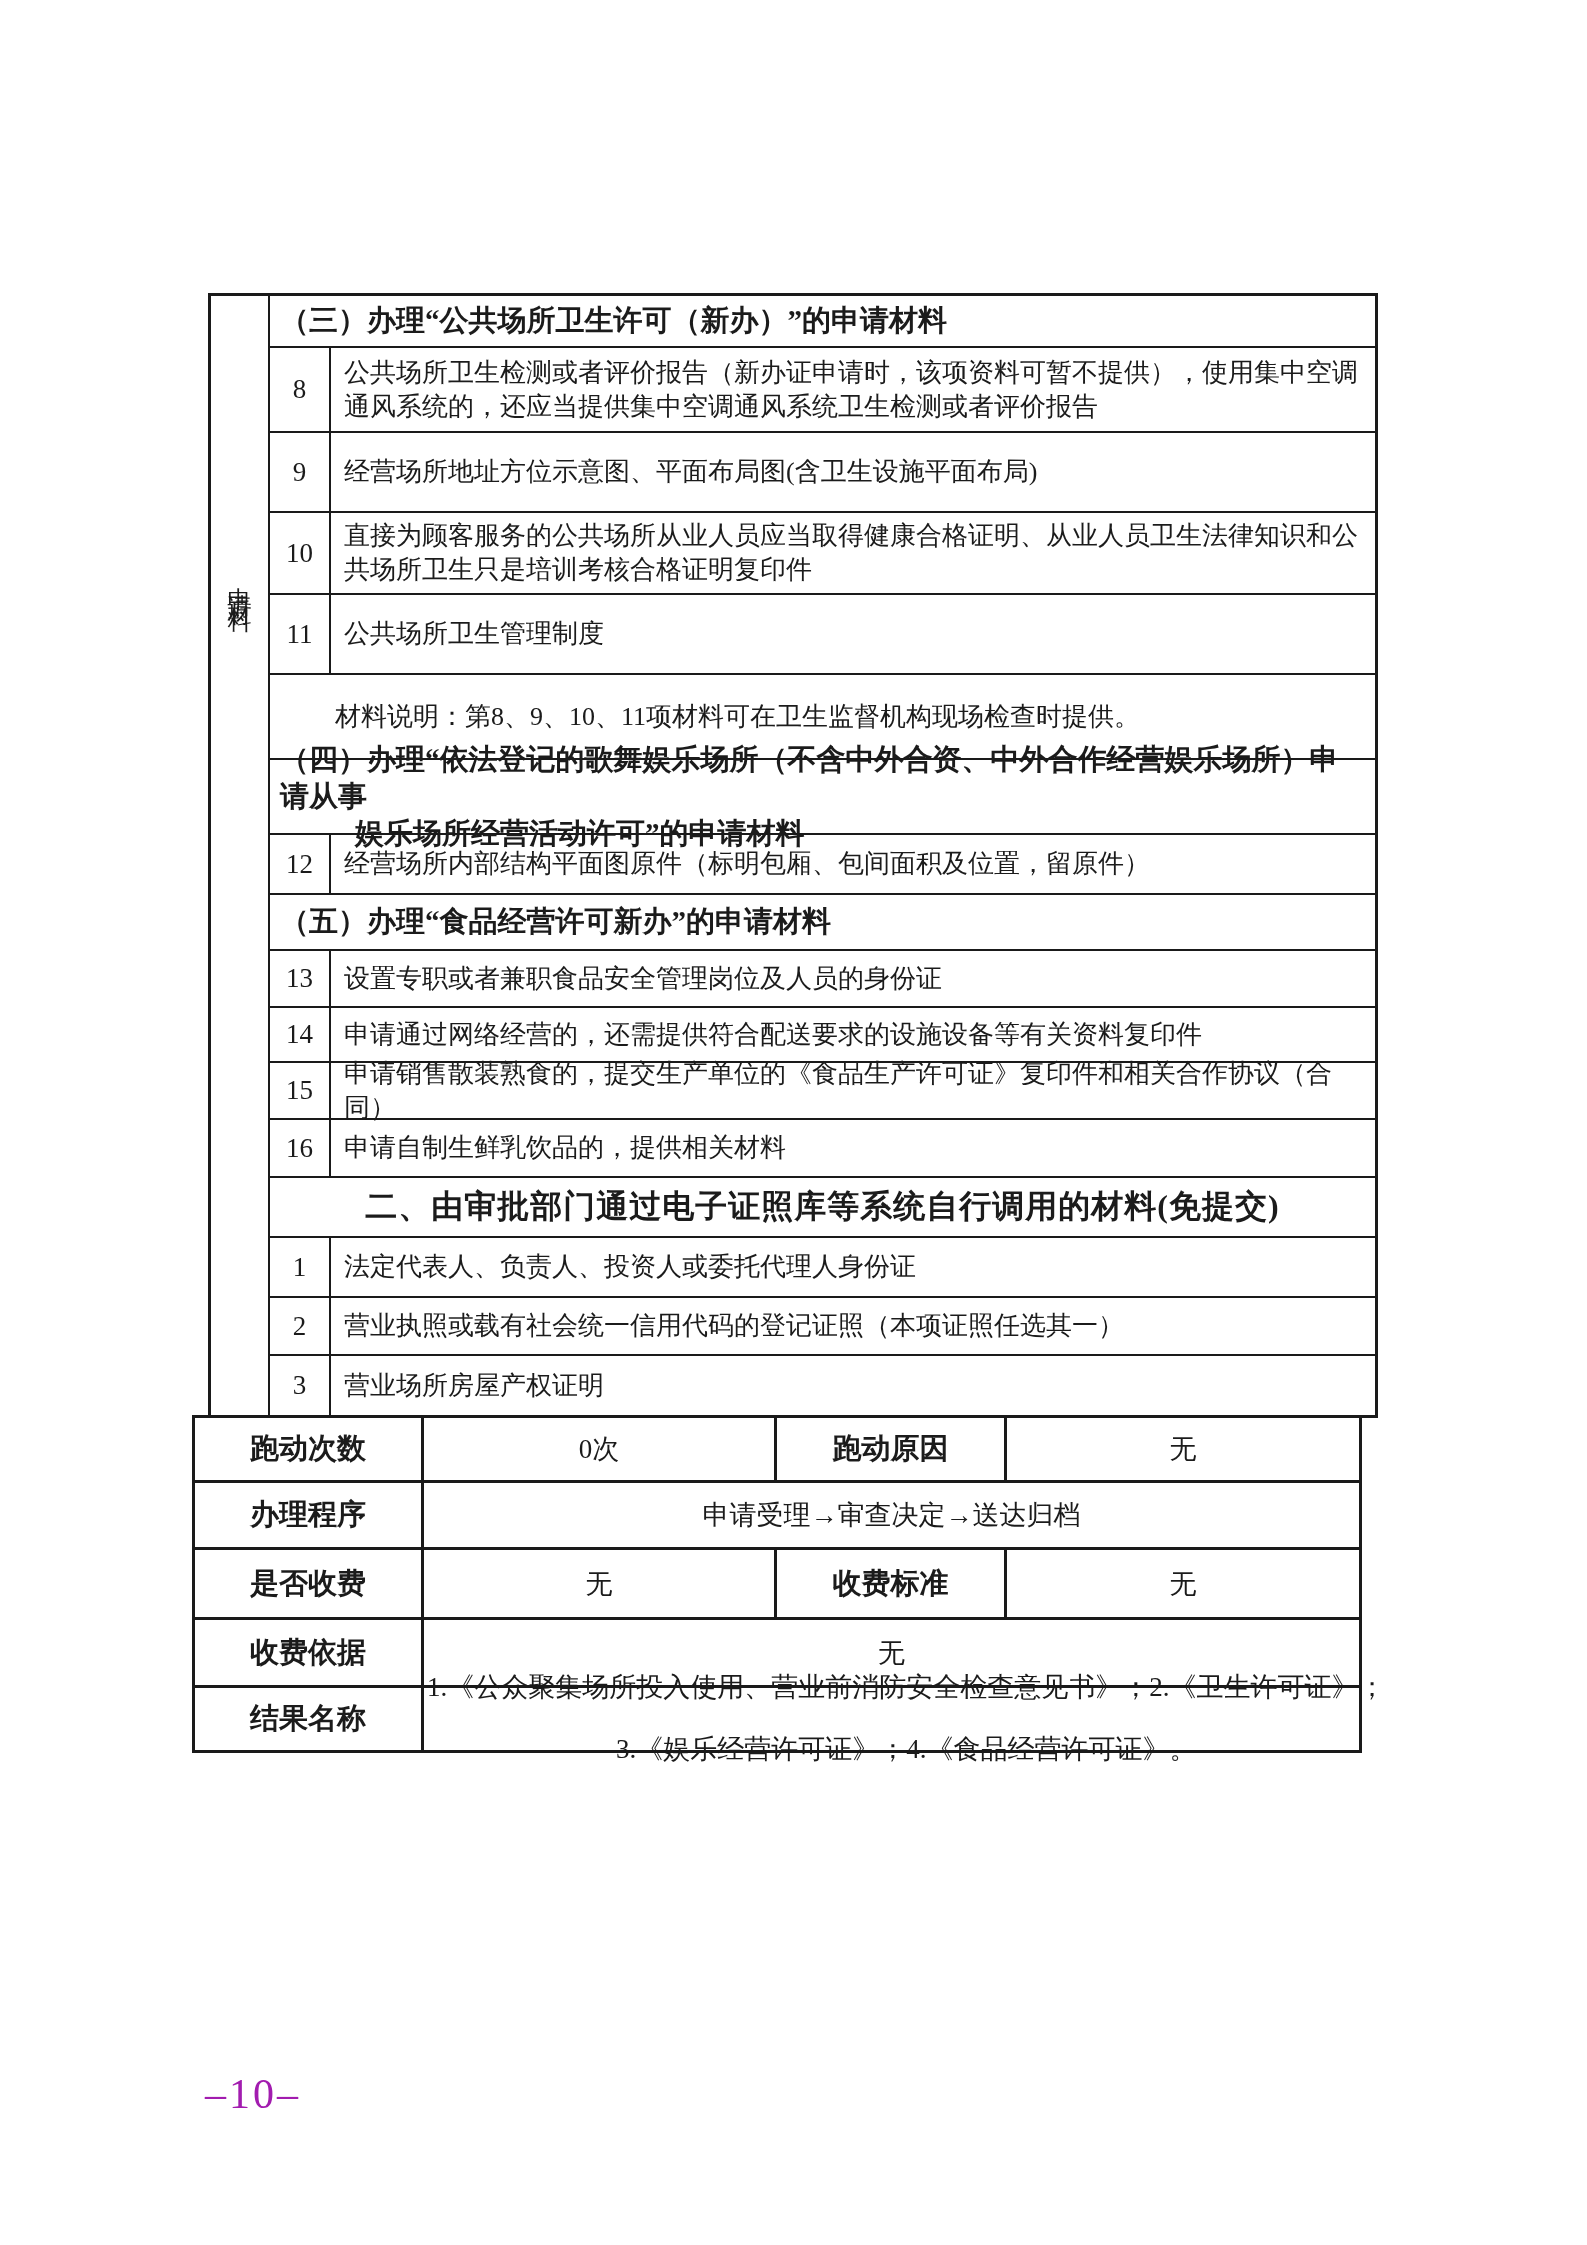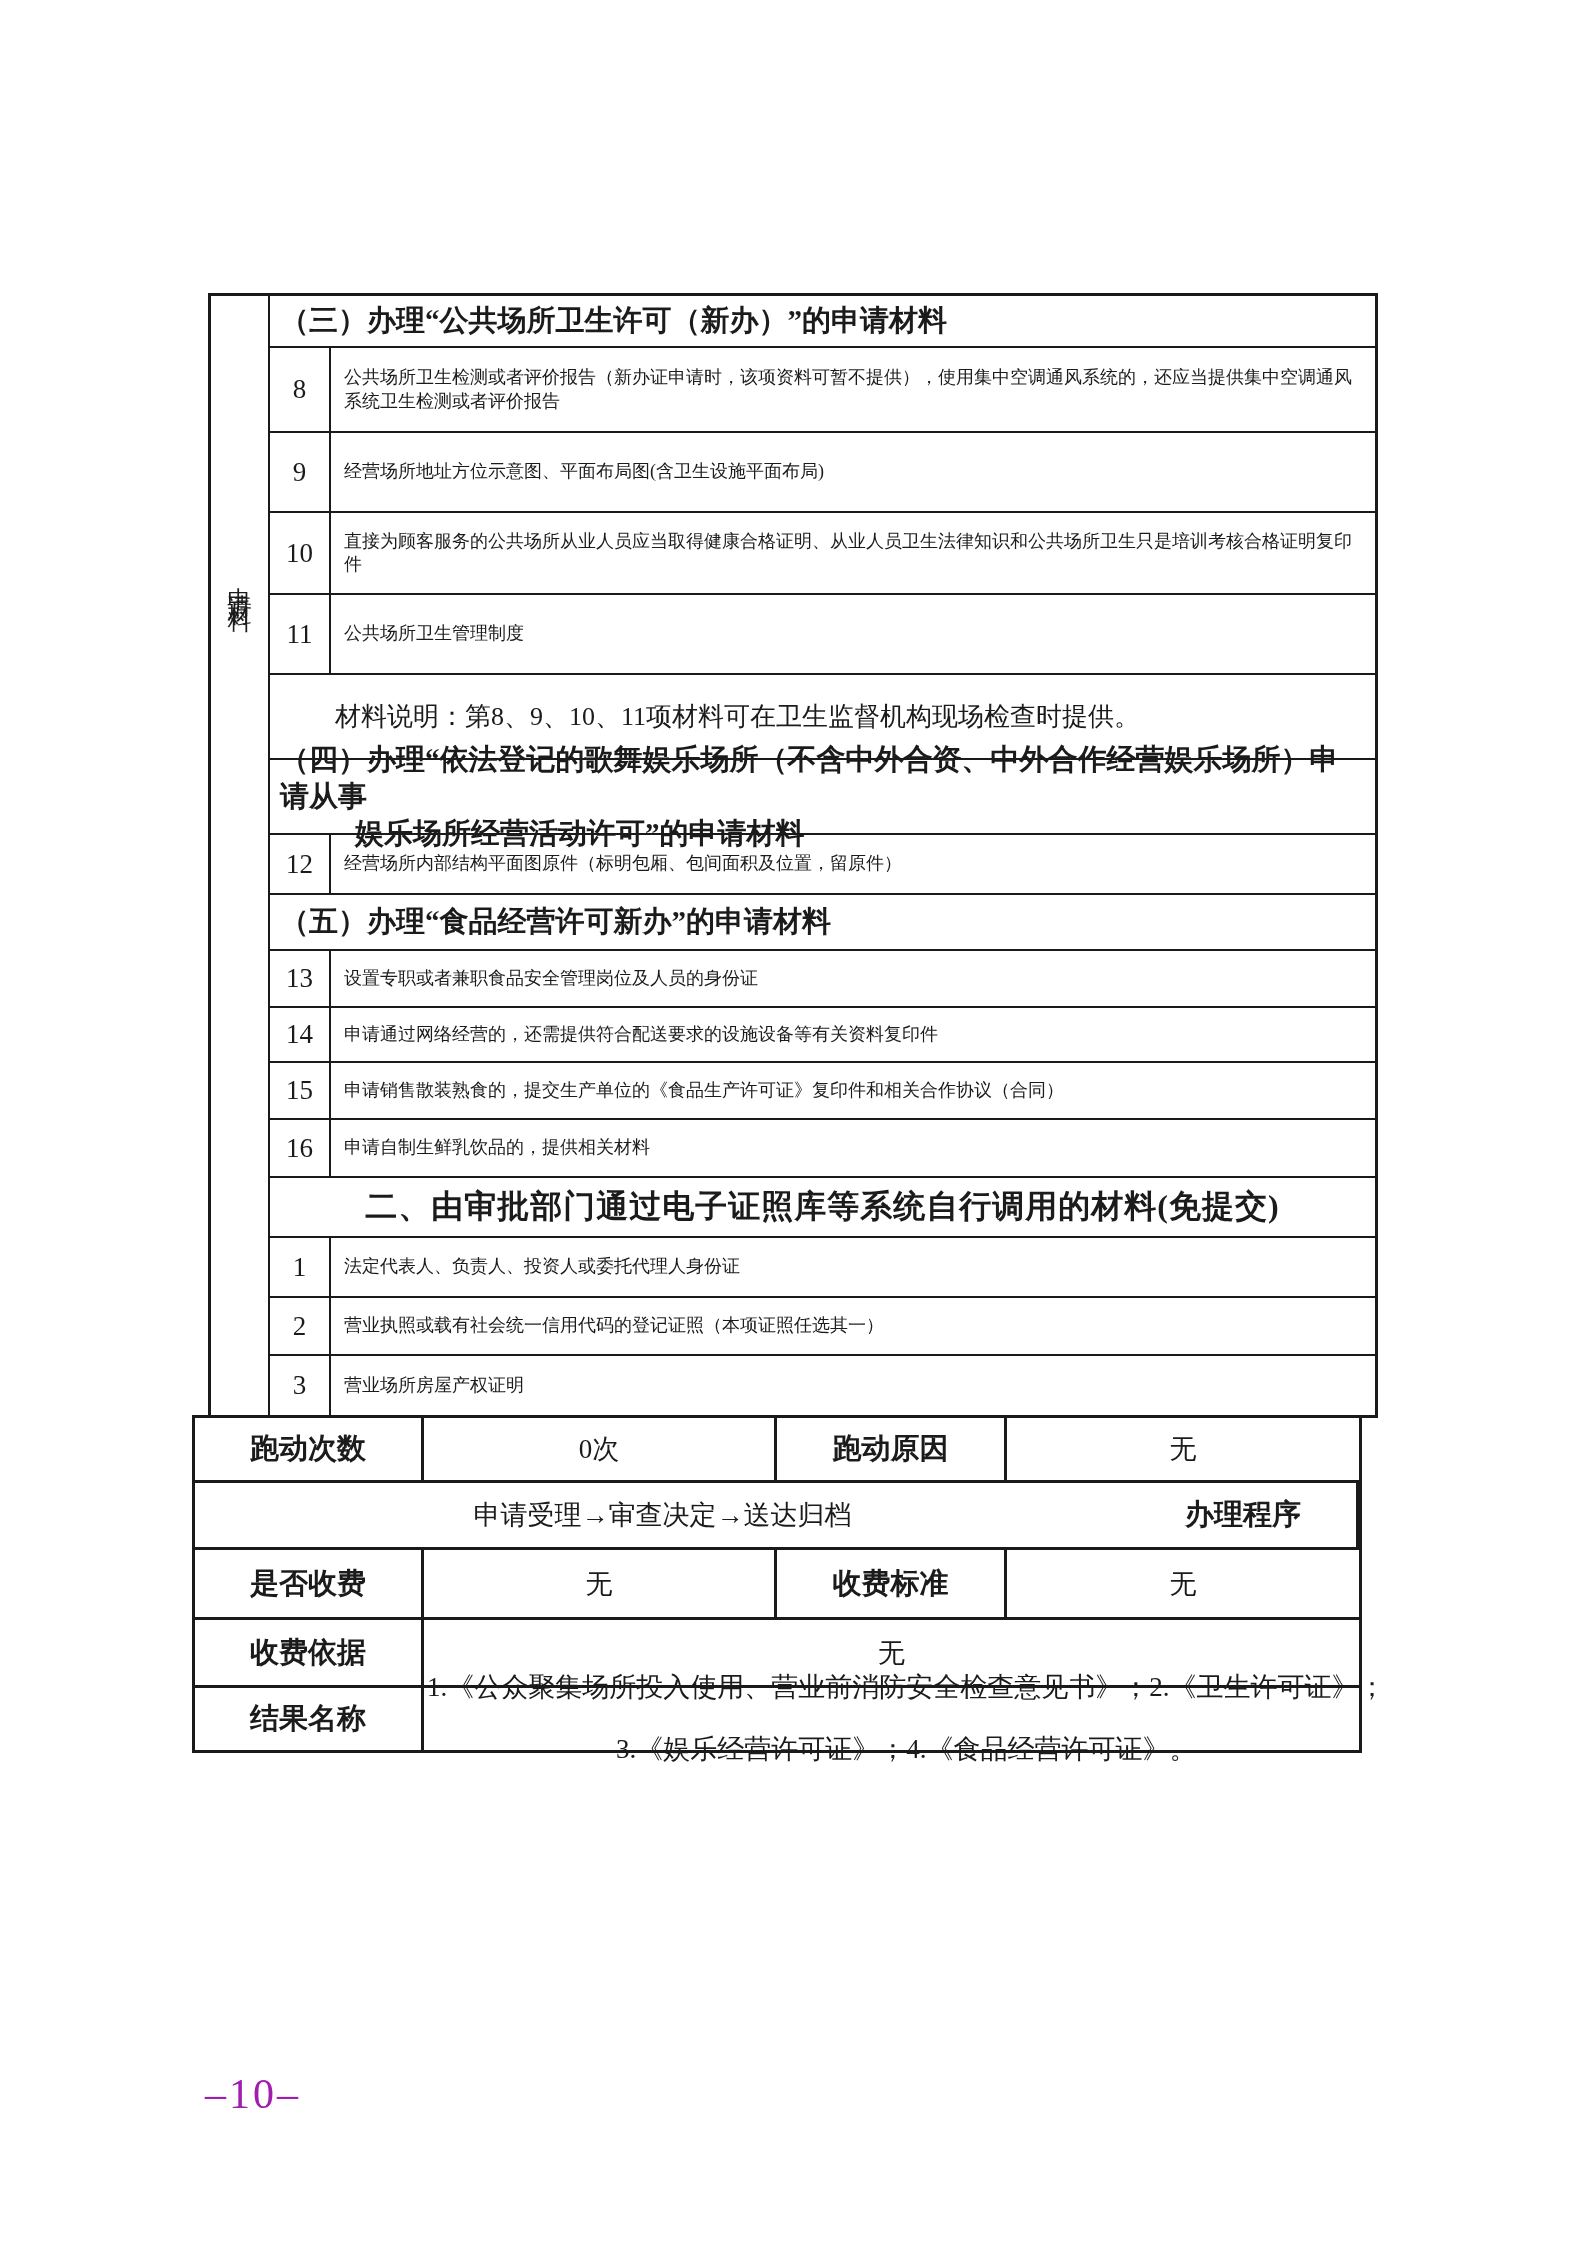--- a/index.html
+++ b/index.html
@@ -29,21 +29,21 @@
     flex:0 0 auto;align-items:stretch;
   }
   .trow.last{border-bottom:none;}
   .num{
     width:61px;flex:0 0 61px;border-right:2px solid #1a1a1a;box-sizing:border-box;
     display:flex;align-items:center;justify-content:center;
     font-size:27px;
   }
   .txt{
     flex:1;display:flex;align-items:center;
-    padding:3px 7px 3px 13px;font-size:18px;line-height:1.3;min-width:0;
+    padding:3px 7px 3px 13px;font-size:26px;line-height:1.3;min-width:0;
   }
   .sec{
     flex:1;display:flex;align-items:center;
     padding:3px 10px;font-weight:bold;font-size:29px;line-height:1.28;
   }
   .sec-2l{flex-direction:column;align-items:flex-start;justify-content:center;}
   .sec-2l .l1{display:block;}
   .sec-2l .l2{display:block;padding-left:75px;}
   .note-cell{
     flex:1;display:flex;align-items:center;
@@ -186,22 +186,22 @@
 <div class="bottom-table">
 
   <div class="brow" style="height:65px">
     <div class="bcell blabel">跑动次数</div>
     <div class="bcell bval1">0次</div>
     <div class="bcell blabel2">跑动原因</div>
     <div class="bcell bval2">无</div>
   </div>
 
   <div class="brow" style="height:67px">
+    <div class="bcell blabel">办理程序</div>
     <div class="bcell bspan">申请受理→审查决定→送达归档</div>
-    <div class="bcell blabel">办理程序</div>
   </div>
 
   <div class="brow" style="height:70px">
     <div class="bcell blabel">是否收费</div>
     <div class="bcell bval1">无</div>
     <div class="bcell blabel2">收费标准</div>
     <div class="bcell bval2">无</div>
   </div>
 
   <div class="brow" style="height:68px">

